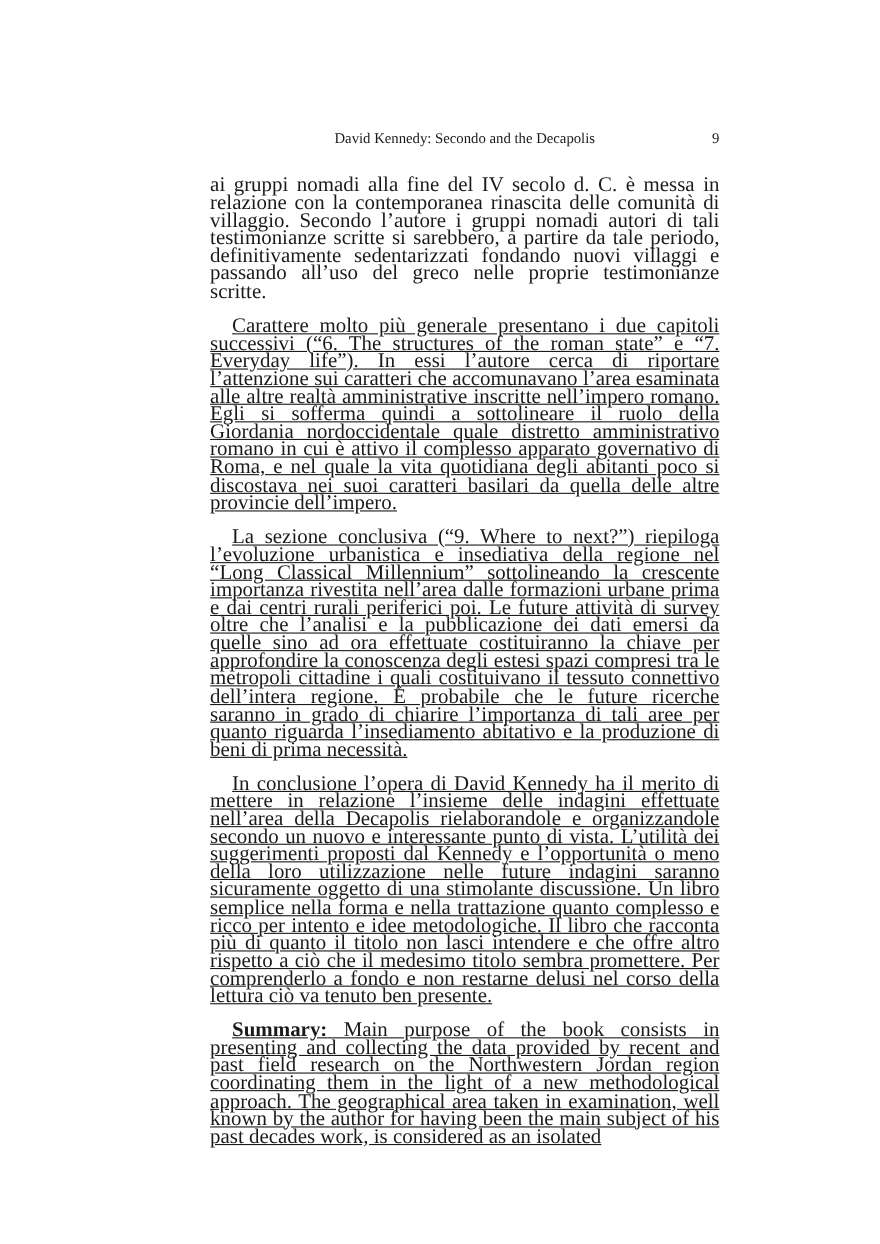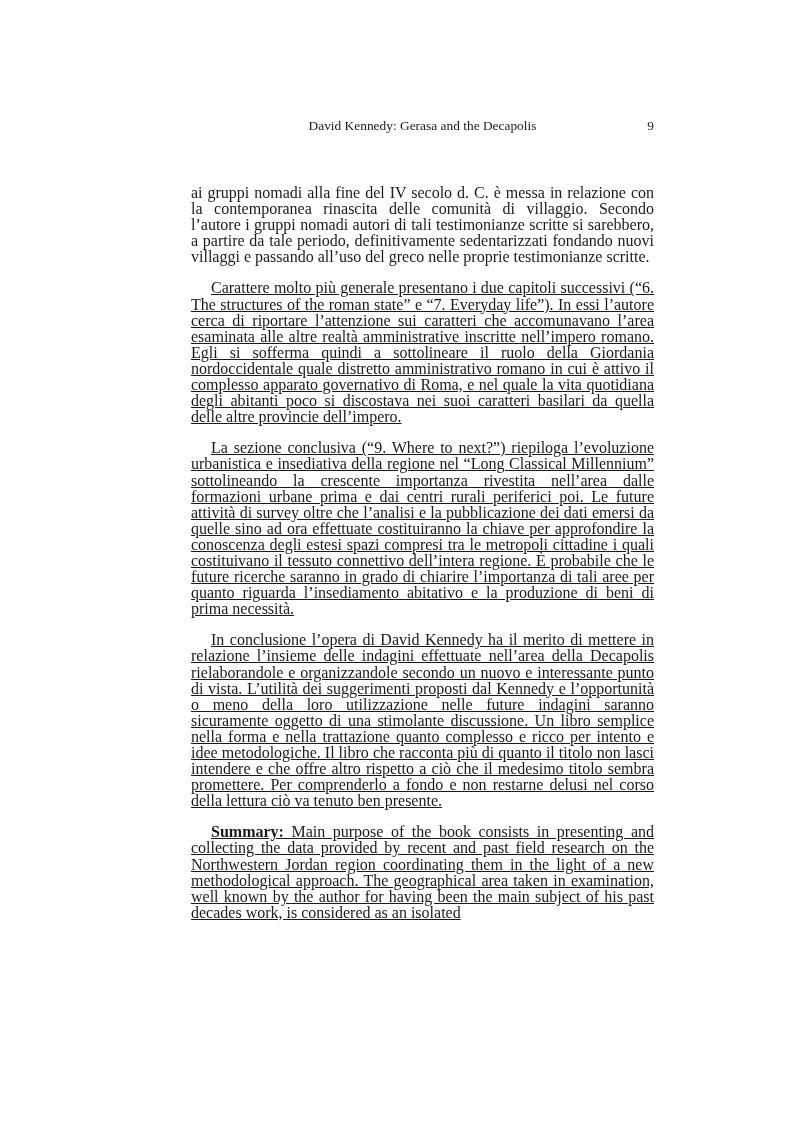--- a/index.html
+++ b/index.html
@@ -38,23 +38,22 @@
   .running-head .page-number {
     position: absolute;
     right: 0;
     top: 0;
   }
   .body-text {
     position: absolute;
     left: 191px;
     top: 161px;
     width: 463px;
-    font-size: 16px;
+    font-size: 19px;
     line-height: 16.1px;
-    margin-top: 24px;
   }
   .body-text p {
     margin: 0 0 15px 0;
     text-align: justify;
     hyphens: manual;
   }
   .body-text p.indent {
     text-indent: 20px;
     text-decoration: underline;
   }
@@ -64,21 +63,21 @@
   .summary-label {
     font-weight: bold;
   }
 </style>
 </head>
 <body>
 
 <div class="page">
 
   <div class="running-head">
-    <span class="title">David Kennedy: Gerasa and the Decapolis</span>
+    <span class="title">David Kennedy: Secondo and the Decapolis</span>
     <span class="page-number">9</span>
   </div>
 
   <div class="body-text">
     <p class="noindent-first">ai gruppi nomadi alla fine del IV secolo d. C. è messa in relazione con la contemporanea rinascita delle comunità di villaggio. Secondo l’autore i gruppi nomadi autori di tali testimonianze scritte si sarebbero, a partire da tale periodo, definitivamente sedentarizzati fondando nuovi villaggi e passando all’uso del greco nelle proprie testimonianze scritte.</p>
     <p class="indent">Carattere molto più generale presentano i due capitoli successivi (“6. The structures of the roman state” e “7. Everyday life”). In essi l’autore cerca di riportare l’attenzione sui caratteri che accomunavano l’area esaminata alle altre realtà amministrative inscritte nell’impero romano. Egli si sofferma quindi a sottolineare il ruolo della Giordania nordoccidentale quale distretto amministrativo romano in cui è attivo il complesso apparato governativo di Roma, e nel quale la vita quotidiana degli abitanti poco si discostava nei suoi caratteri basilari da quella delle altre provincie dell’impero.</p>
     <p class="indent">La sezione conclusiva (“9. Where to next?”) riepiloga l’evoluzione urbanistica e insediativa della regione nel “Long Classical Millennium” sottolineando la crescente importanza rivestita nell’area dalle formazioni urbane prima e dai centri rurali periferici poi. Le future attività di survey oltre che l’analisi e la pubblicazione dei dati emersi da quelle sino ad ora effettuate costituiranno la chiave per approfondire la conoscenza degli estesi spazi compresi tra le metropoli cittadine i quali costituivano il tessuto connettivo dell’intera regione. È probabile che le future ricerche saranno in grado di chiarire l’importanza di tali aree per quanto riguarda l’insediamento abitativo e la produzione di beni di prima necessità.</p>
     <p class="indent">In conclusione l’opera di David Kennedy ha il merito di mettere in relazione l’insieme delle indagini effettuate nell’area della Decapolis rielaborandole e organizzandole secondo un nuovo e interessante punto di vista. L’utilità dei suggerimenti proposti dal Kennedy e l’opportunità o meno della loro utilizzazione nelle future indagini saranno sicuramente oggetto di una stimolante discussione. Un libro semplice nella forma e nella trattazione quanto complesso e ricco per intento e idee metodologiche. Il libro che racconta più di quanto il titolo non lasci intendere e che offre altro rispetto a ciò che il medesimo titolo sembra promettere. Per comprenderlo a fondo e non restarne delusi nel corso della lettura ciò va tenuto ben presente.</p>
     <p class="indent"><span class="summary-label">Summary:</span><span> Main purpose of the book consists in presenting and collecting the data provided by recent and past field research on the Northwestern Jordan region coordinating them in the light of a new methodological approach. The geographical area taken in examination, well known by the author for having been the main subject of his past decades work, is considered as an isolated</span></p>
   </div>

